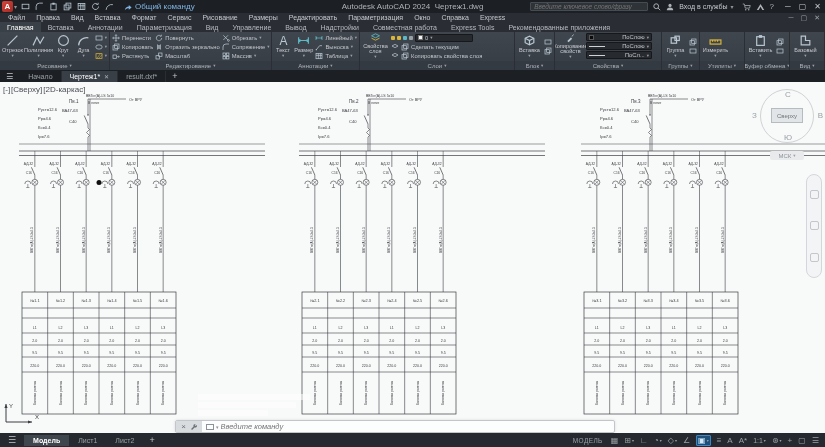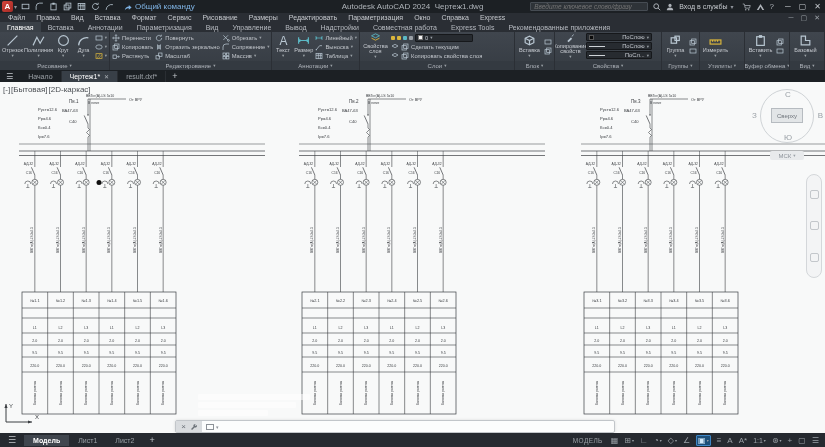--- a/index.html
+++ b/index.html
@@ -639,21 +639,21 @@
       </div>
       <div class="ftab">
         <span>result.dxf*</span>
       </div>
       <span class="newtab">+</span>
     </div>
 
   <div id="canvas">
     <div id="vplabel">
       <span>[-]</span>
-      <span>[Бытовая]</span>
+      <span>[Сверху]</span>
       <span>[2D-каркас]</span>
     </div>
 
     <div id="groups">
         <svg width="250" height="340" viewBox="0 0 250 340" class="dwg" style="left: 18px;">
           <text x="20" y="27" font-size="4.1" fill="#3b3e42" text-anchor="start" font-family="Liberation Sans, sans-serif">Руст=12.6</text>
           <text x="20" y="36" font-size="4.1" fill="#3b3e42" text-anchor="start" font-family="Liberation Sans, sans-serif">Рр=4.6</text>
           <text x="20" y="45" font-size="4.1" fill="#3b3e42" text-anchor="start" font-family="Liberation Sans, sans-serif">Кс=0.4</text>
           <text x="20" y="54" font-size="4.1" fill="#3b3e42" text-anchor="start" font-family="Liberation Sans, sans-serif">Iр=7.6</text>
           <text x="51" y="19" font-size="4.5" fill="#3b3e42" text-anchor="start" font-family="Liberation Sans, sans-serif">Пв.1</text>
@@ -1153,20 +1153,21 @@
 
     <div id="cmdline">
       <div class="chip">
         <span>×</span>
         <svg width="7" height="7" viewBox="0 0 10 10">
             <path d="M8.5 1.5a2.6 2.6 0 0 0-3.4 3.4L1.5 8.5l1.4 1.4 3.6-3.6a2.6 2.6 0 0 0 3.4-3.4L8 4.2 6.5 2.7Z" fill="#6b7178"></path>
           </svg>
       </div>
       <span class="boxic"></span>
       <span class="ccaret">▾</span>
+      <input placeholder="Введите команду" style="">
     </div>
   </div>
 
   <div id="bottombar">
     <span class="burger">☰</span>
     <div id="layouttabs" style="display: flex;">
         <span class="ltab active">Модель</span>
         <span class="ltab">Лист1</span>
         <span class="ltab">Лист2</span>
       </div>

